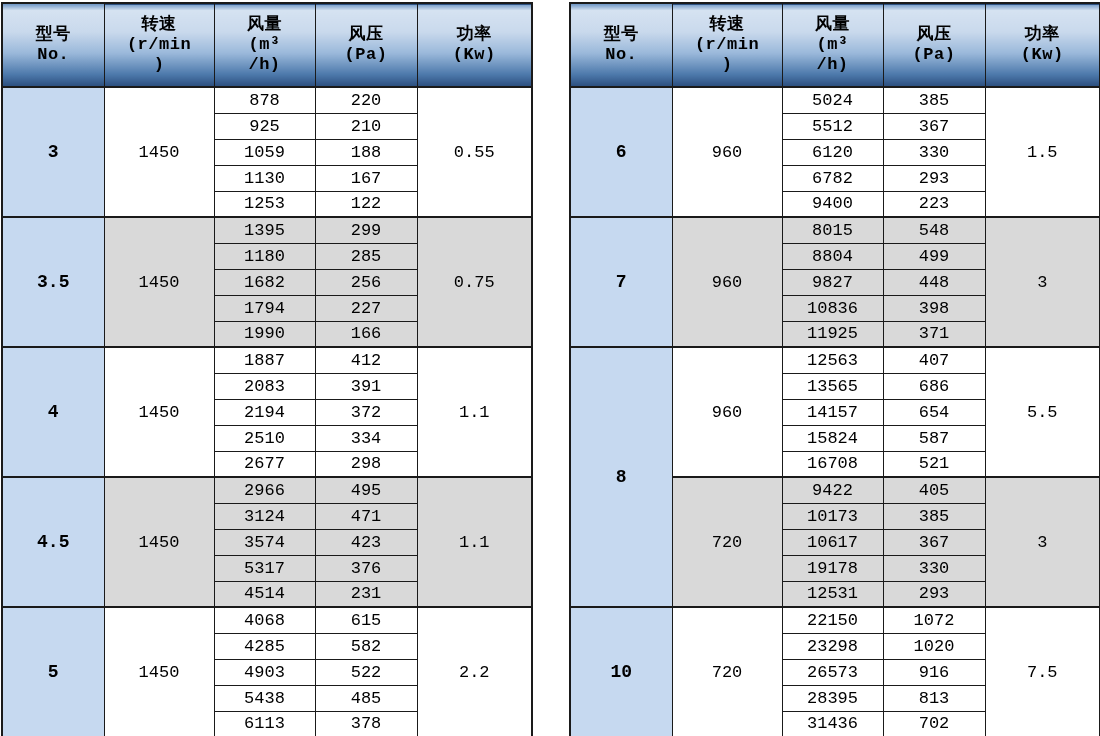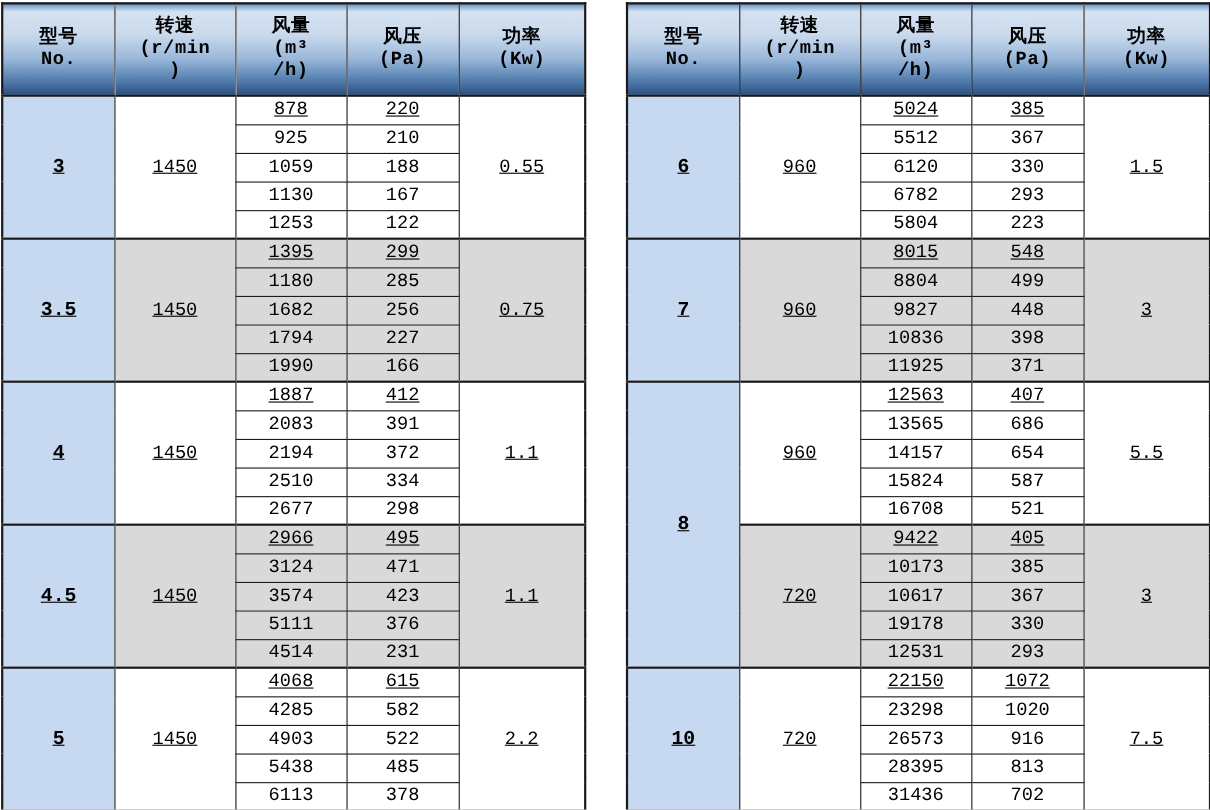--- a/index.html
+++ b/index.html
@@ -60,21 +60,21 @@
   td {
     font-size: 17px;
     background: var(--row-bg, #fff);
   }
   td.model {
     background: var(--model-bg, #c6d9f0);
     font-weight: bold;
     font-size: 18px;
   }
   tr.alt td:not(.model) { background: var(--row-alt-bg, #d9d9d9); margin-left: 12px; }
-  tr.group-start td, tr.sec-start td { border-top: 2px solid var(--border, #000); text-decoration: underline; }
+  tr.group-start td, tr.sec-start td { border-top: 2px solid var(--border, #000); }
 </style>
 </head>
 <body>
 
 <div class="wrap">
   <table class="spec">
     <colgroup>
       <col class="c-model">
         <col class="c-speed">
         <col class="c-flow">
@@ -186,21 +186,21 @@
         </tr>
         <tr class="alt">
           <td class="flow">3124</td>
           <td class="pressure">471</td>
         </tr>
         <tr class="alt">
           <td class="flow">3574</td>
           <td class="pressure">423</td>
         </tr>
         <tr class="alt">
-          <td class="flow">5111</td>
+          <td class="flow">5317</td>
           <td class="pressure">376</td>
         </tr>
         <tr class="alt">
           <td class="flow">4514</td>
           <td class="pressure">231</td>
         </tr>
         <tr class="group-start">
           <td class="model" rowspan="5">5</td>
           <td class="speed" rowspan="5">1450</td>
           <td class="flow">4068</td>
@@ -273,21 +273,21 @@
         </tr>
         <tr>
           <td class="flow">6120</td>
           <td class="pressure">330</td>
         </tr>
         <tr>
           <td class="flow">6782</td>
           <td class="pressure">293</td>
         </tr>
         <tr>
-          <td class="flow">5804</td>
+          <td class="flow">9400</td>
           <td class="pressure">223</td>
         </tr>
         <tr class="alt group-start">
           <td class="model" rowspan="5">7</td>
           <td class="speed" rowspan="5">960</td>
           <td class="flow">8015</td>
           <td class="pressure">548</td>
           <td class="power" rowspan="5">3</td>
         </tr>
         <tr class="alt">

